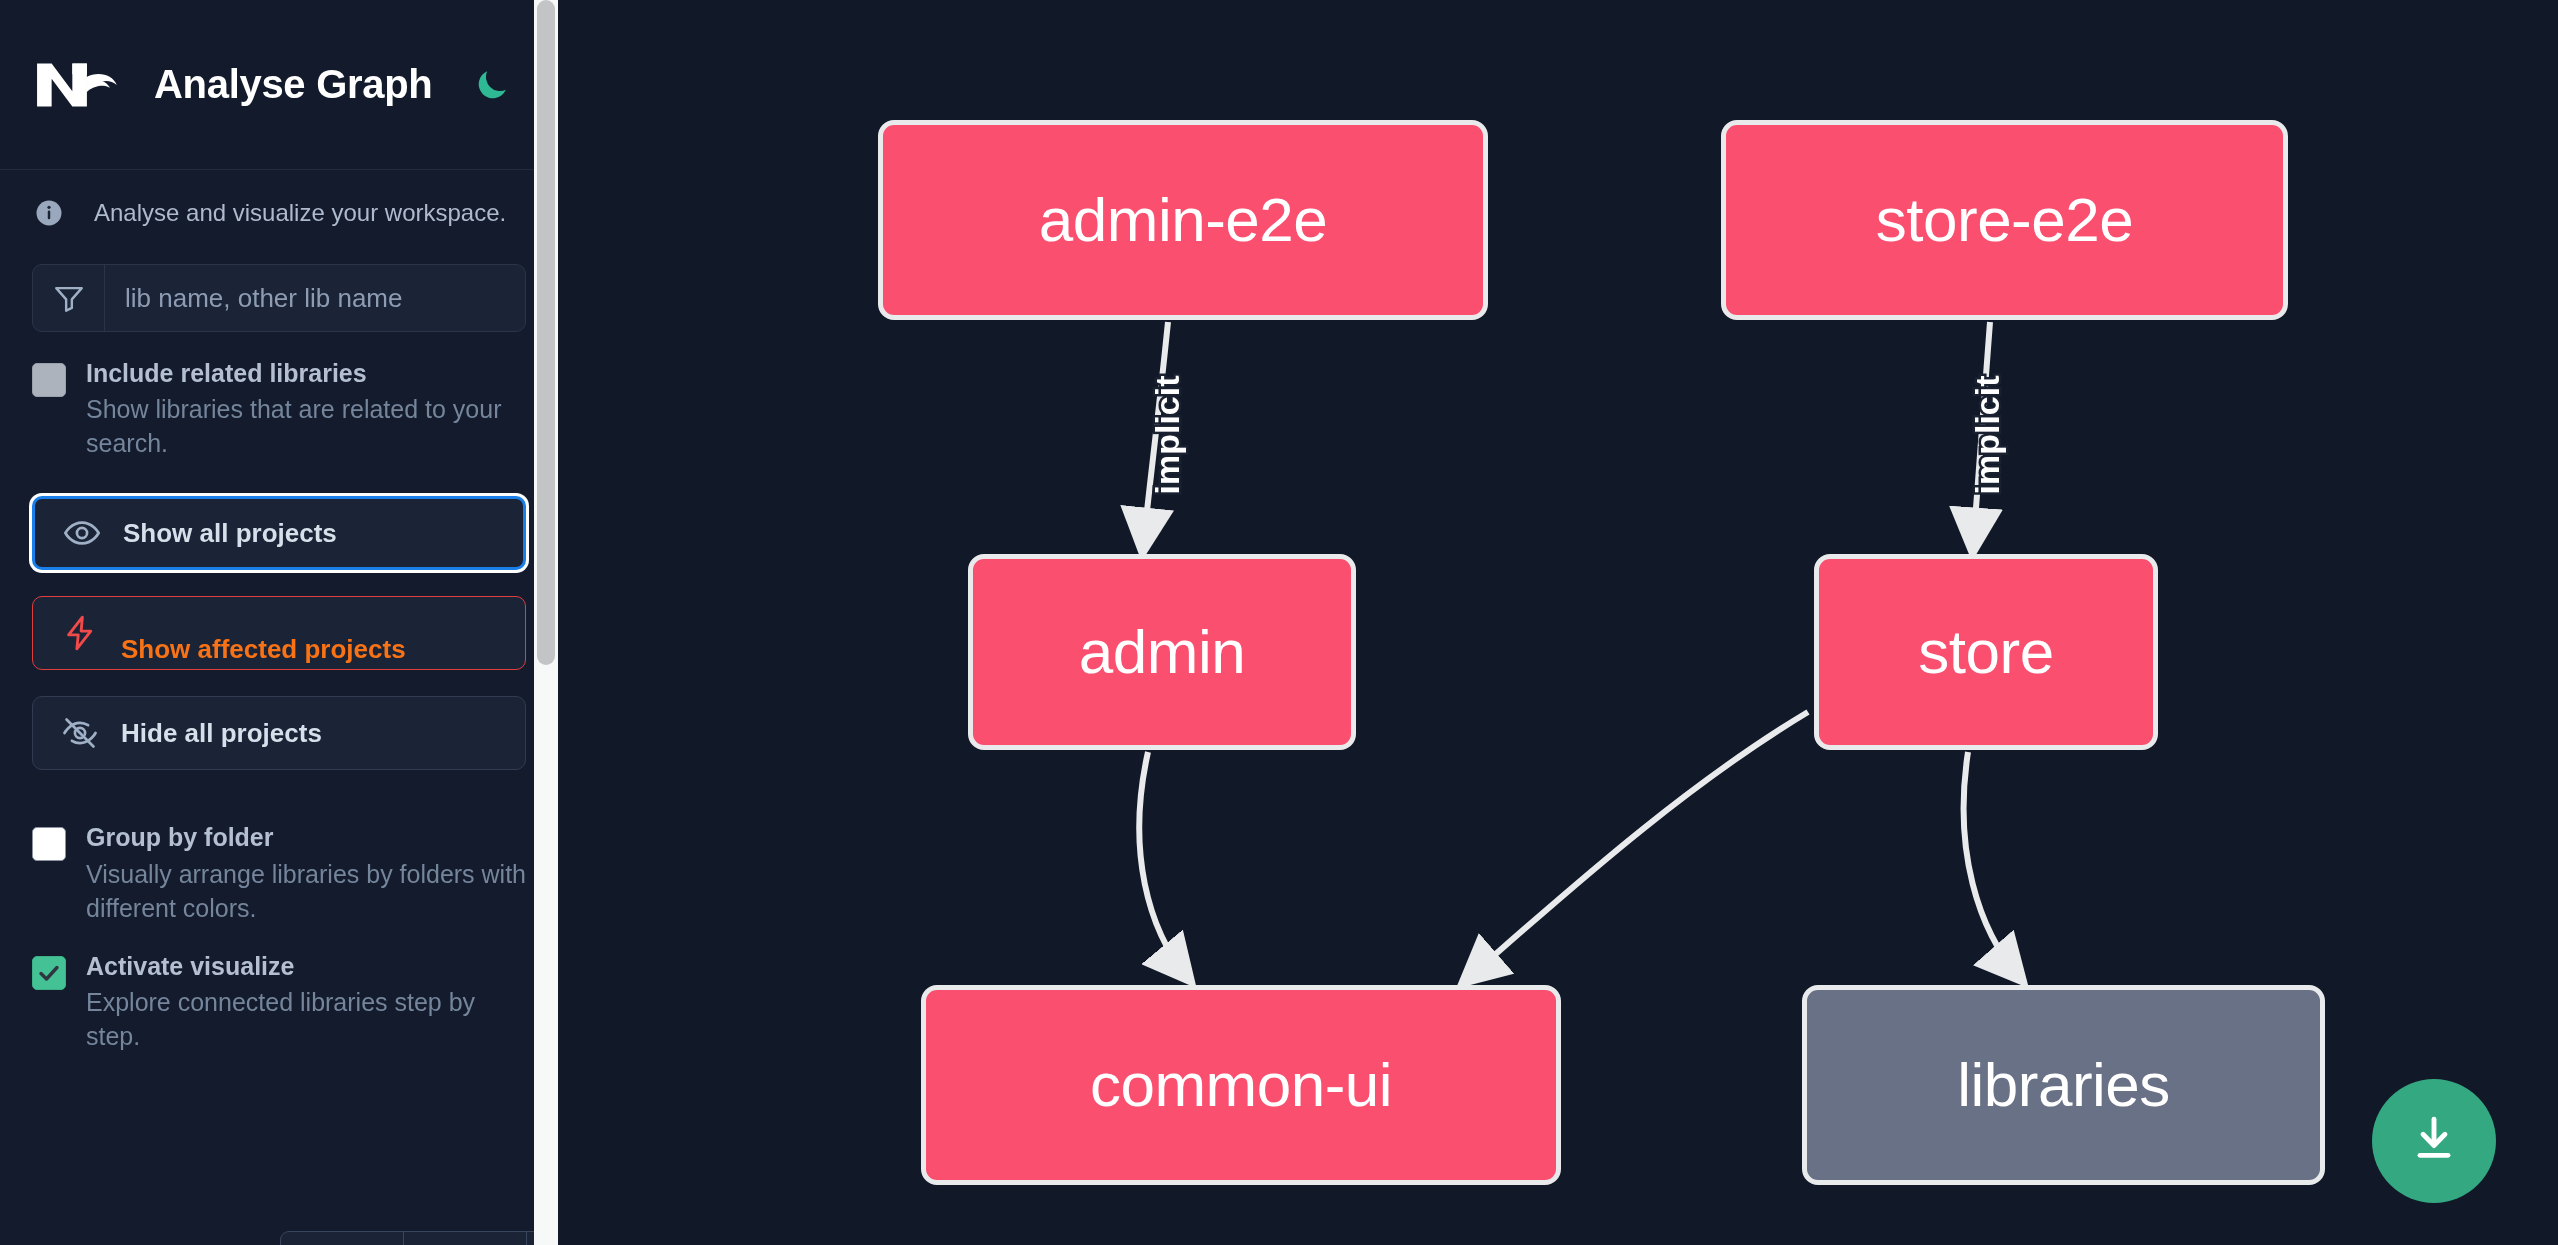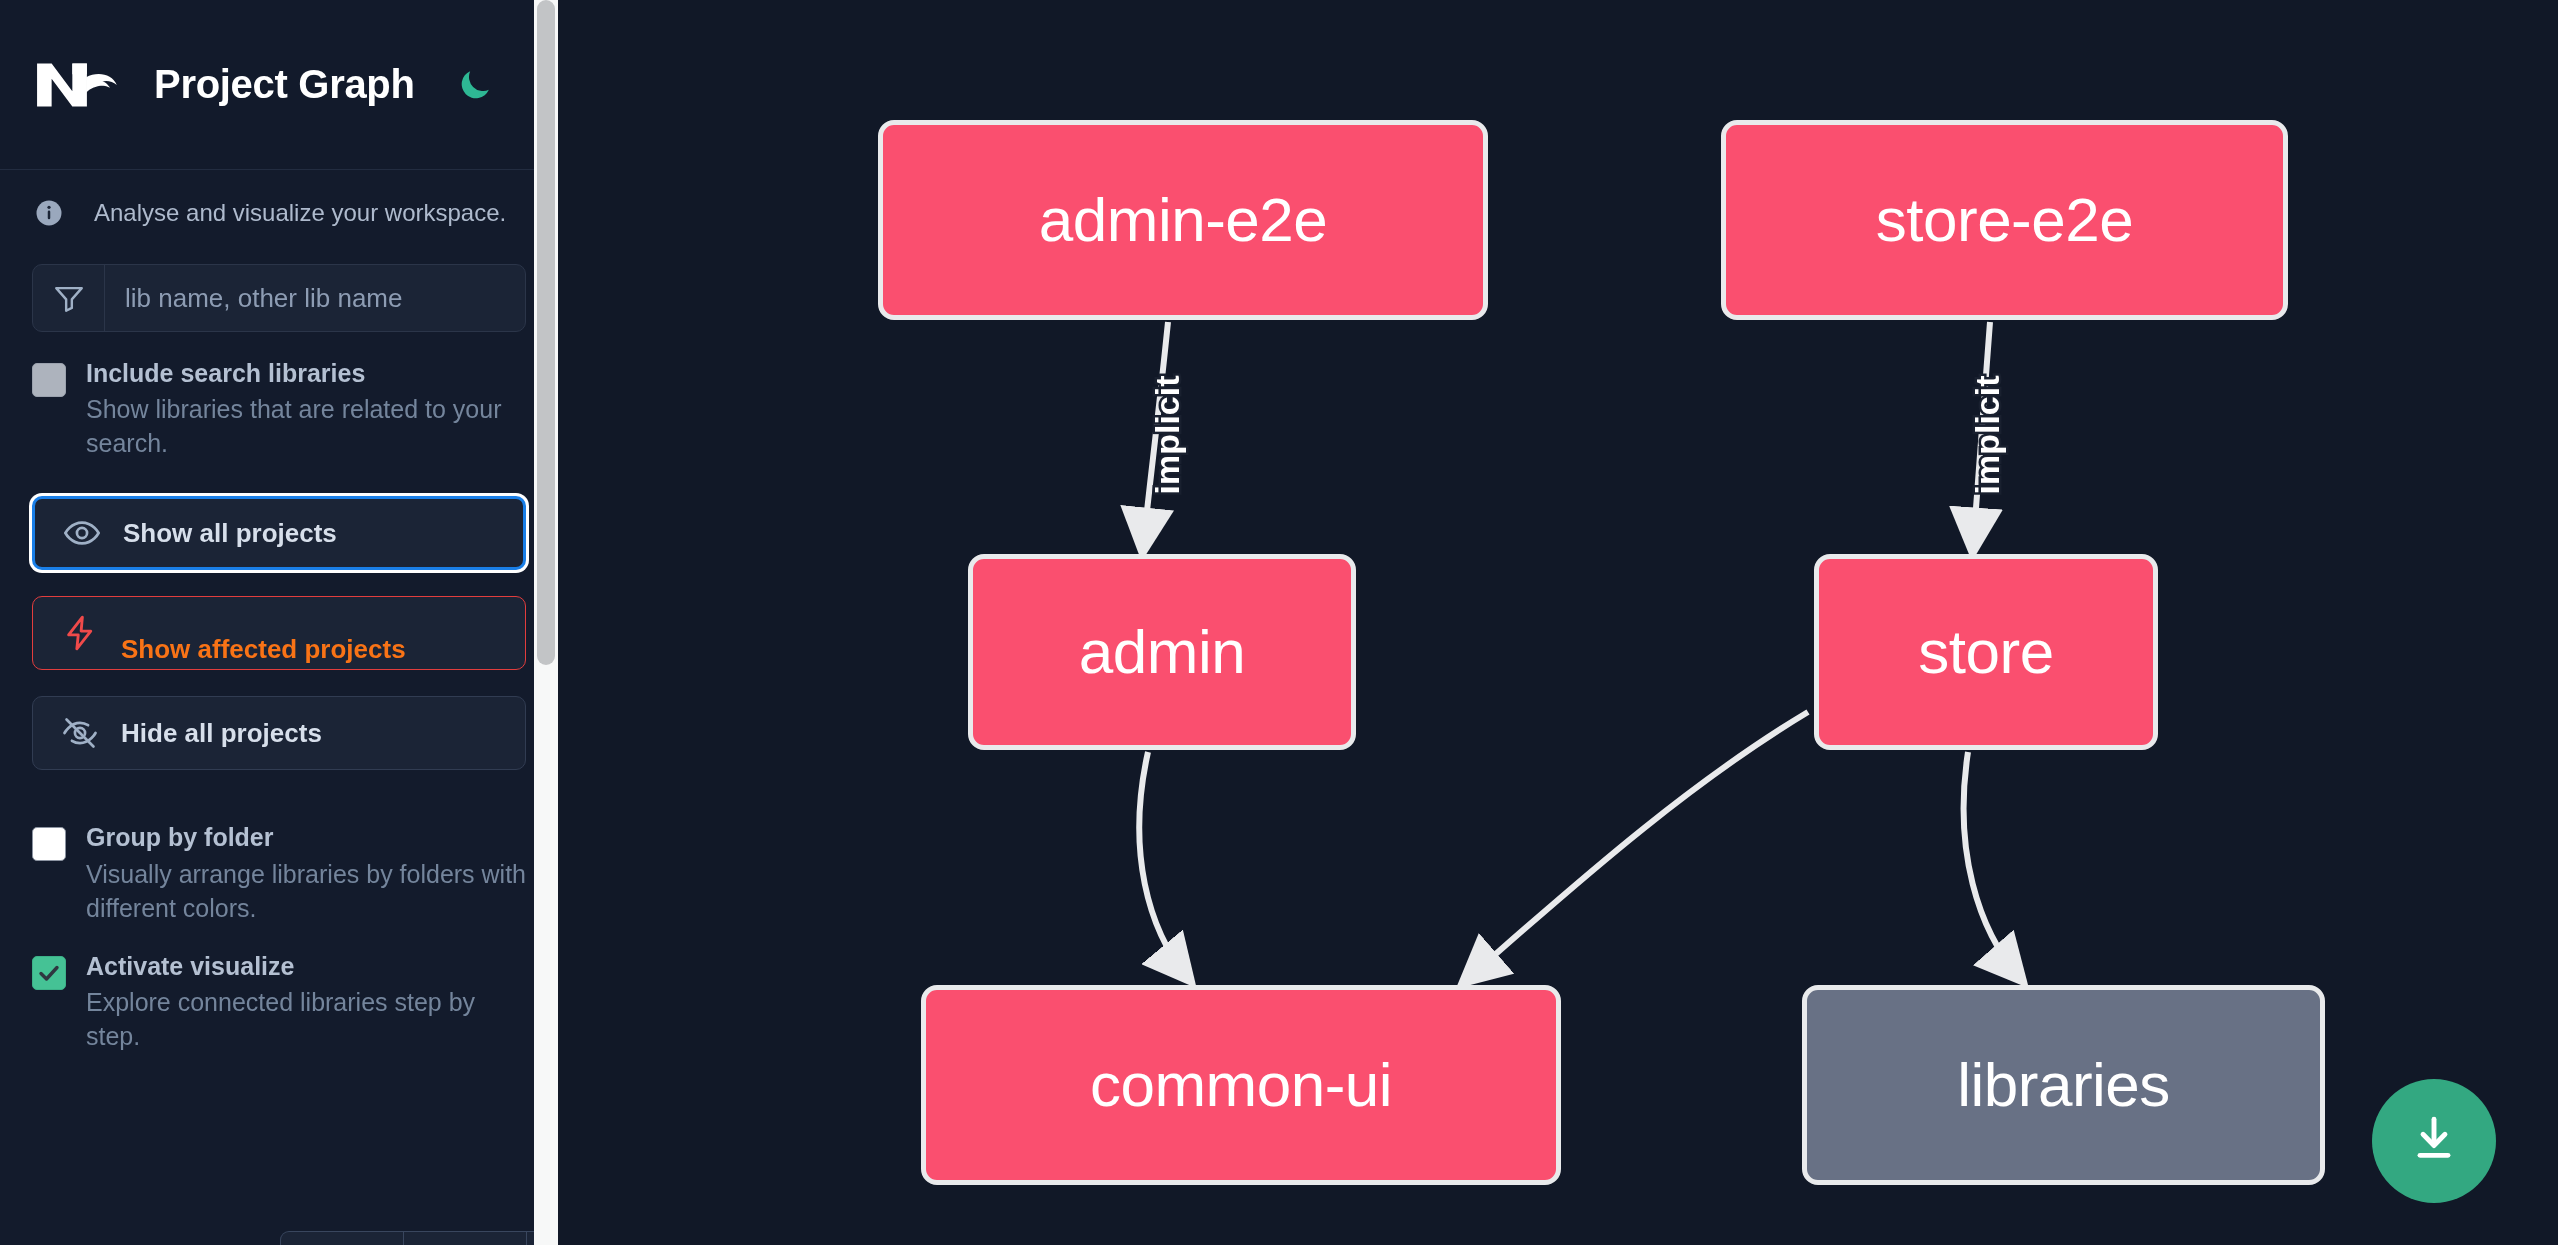--- a/index.html
+++ b/index.html
@@ -216,21 +216,21 @@
       <span class="nx-logo">
         <svg viewBox="0 0 120 80" width="92" height="62">
           <g fill="#ffffff">
             <path d="M4 12 h19 l27 36 V12 h19 v56 H50 L23 32 v36 H4 z"></path>
             <rect x="50" y="12" width="19" height="14"></rect>
             <path d="M68 30 c14 -8 34 -5 40 10 c-7 -6 -17 -7 -25 -2 c6 -1 12 1 16 5 c-10 -4 -22 -2 -31 7 z"></path>
             <path d="M70 36 c10 -5 24 -3 29 8 c-6 -5 -14 -5 -20 -1 c-4 -3 -7 -5 -9 -7 z"></path>
           </g>
         </svg>
       </span>
-      <span class="app-title">Project Graph</span>
+      <span class="app-title">Analyse Graph</span>
       <span class="moon-btn">
         <svg width="40" height="40" viewBox="0 0 24 24">
           <path d="M20.3 14.9A8.5 8.5 0 0 1 9.1 3.7 8.5 8.5 0 1 0 20.3 14.9z" fill="#2eb894"></path>
         </svg>
       </span>
     </div>
 
     <div class="sidebar-body">
 
       <div class="analyse-row">
@@ -249,21 +249,21 @@
           <svg width="34" height="34" viewBox="0 0 24 24" fill="none" stroke="#9fb0c6" stroke-width="1.7" stroke-linecap="round" stroke-linejoin="round">
             <path d="M3 5h18l-7 8v6l-4 2v-8z"></path>
           </svg>
         </span>
         <input class="search-input" type="text" placeholder="lib name, other lib name" style="">
       </div>
 
       <div class="opt">
         <span class="cbx grey"></span>
         <span class="opt-txt">
-          <span class="opt-label">Include search libraries</span>
+          <span class="opt-label">Include related libraries</span>
           <div class="opt-desc">Show libraries that are related to your search.</div>
         </span>
       </div>
 
       <div class="btn-stack">
 
         <div class="gbtn focused">
           <span class="icn">
             <svg width="38" height="38" viewBox="0 0 24 24" fill="none" stroke="#9fb0c6" stroke-width="1.7">
               <path d="M1.5 12S5 5.5 12 5.5 22.5 12 22.5 12 19 18.5 12 18.5 1.5 12 1.5 12z"></path>

